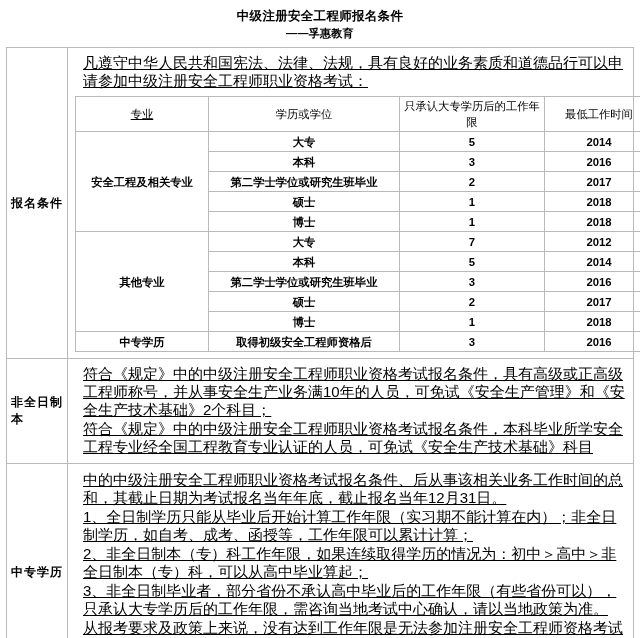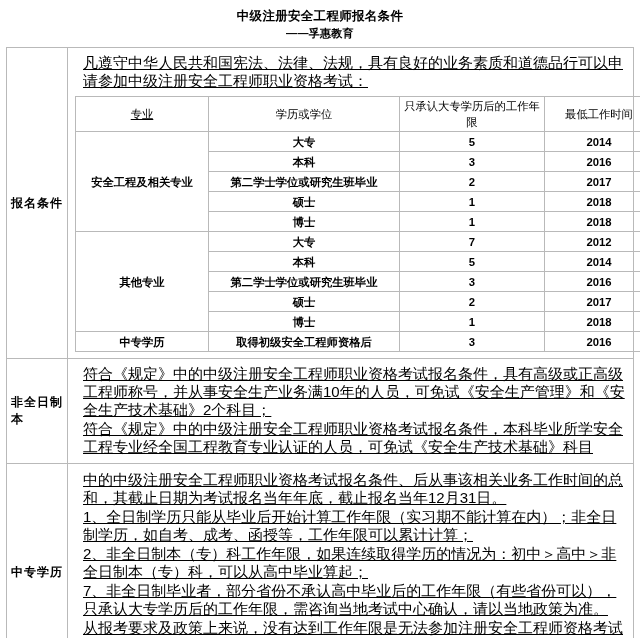--- a/index.html
+++ b/index.html
@@ -213,20 +213,20 @@
           <p class="para">符合《规定》中的中级注册安全工程师职业资格考试报名条件，本科毕业所学安全工程专业经全国工程教育专业认证的人员，可免试《安全生产技术基础》科目</p>
         </td>
       </tr>
 
       <tr>
         <td class="rowlabel">中专学历</td>
         <td class="notice-cell">
           <p class="para">中的中级注册安全工程师职业资格考试报名条件、后从事该相关业务工作时间的总和，其截止日期为考试报名当年年底，截止报名当年12月31日。</p>
           <p class="para gap">1、全日制学历只能从毕业后开始计算工作年限（实习期不能计算在内）；非全日制学历，如自考、成考、函授等，工作年限可以累计计算；</p>
           <p class="para">2、非全日制本（专）科工作年限，如果连续取得学历的情况为：初中＞高中＞非全日制本（专）科，可以从高中毕业算起；</p>
-          <p class="para">7、非全日制毕业者，部分省份不承认高中毕业后的工作年限（有些省份可以），只承认大专学历后的工作年限，需咨询当地考试中心确认，请以当地政策为准。</p>
+          <p class="para">3、非全日制毕业者，部分省份不承认高中毕业后的工作年限（有些省份可以），只承认大专学历后的工作年限，需咨询当地考试中心确认，请以当地政策为准。</p>
           <p class="para gap">从报考要求及政策上来说，没有达到工作年限是无法参加注册安全工程师资格考试的。很多通过其他年度参加考试的，考试通过之后，请以当地政策为准。一定要按照报考规定考试，以免得不偿失。</p>
         </td>
       </tr>
     </tbody>
   </table>
 
 </div>
 
 </body></html>

